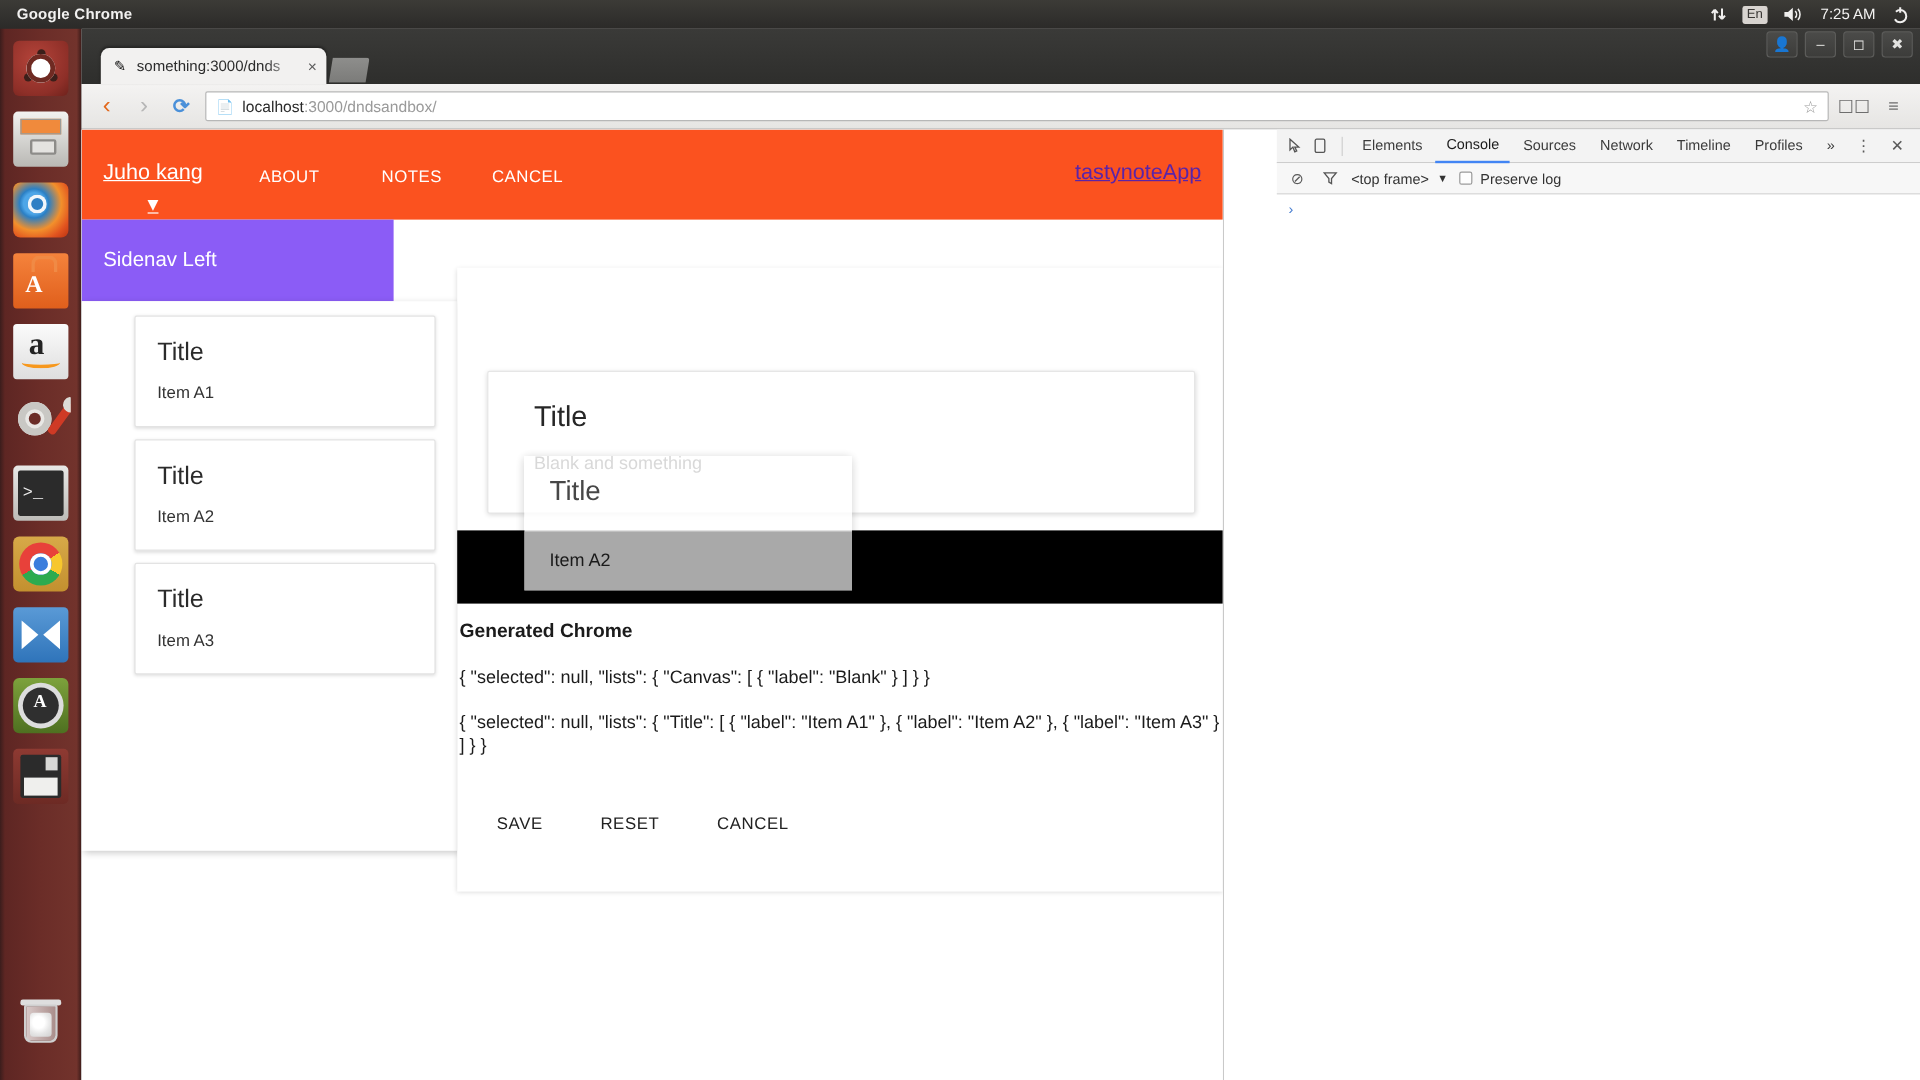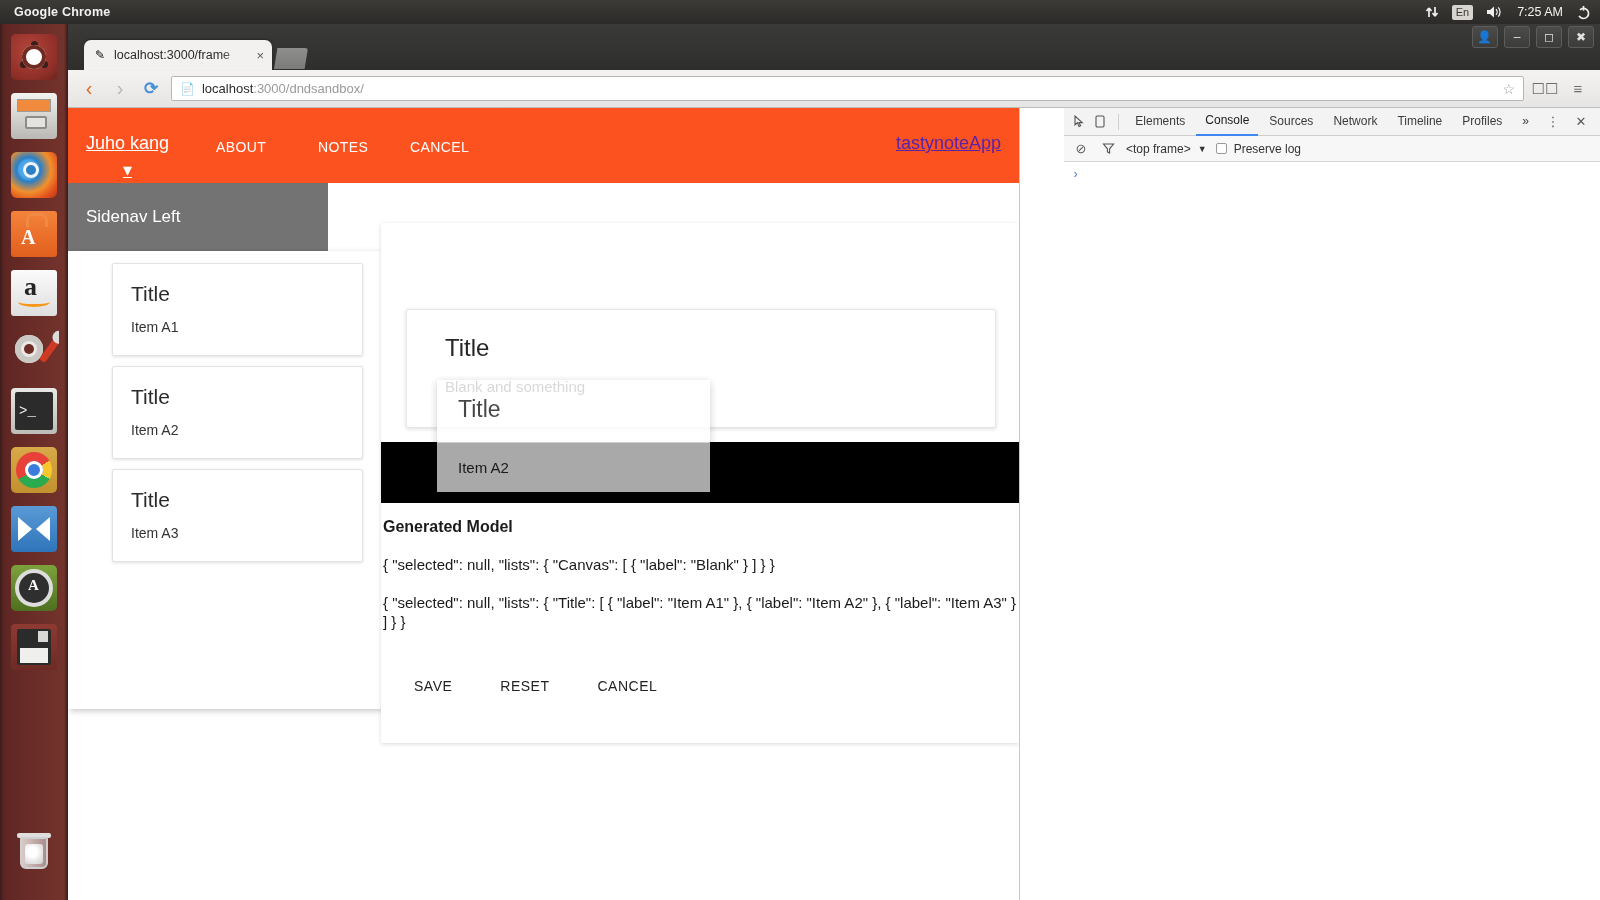--- a/index.html
+++ b/index.html
@@ -174,21 +174,21 @@
     position: absolute; top: 31px; color: #fff; font-size: 14px; letter-spacing: .4px;
   }
   #topnav .nav-link.n1 { left: 148px; }
   #topnav .nav-link.n2 { left: 250px; }
   #topnav .nav-link.n3 { left: 342px; }
   #topnav .app-link {
     position: absolute; right: 18px; top: 25px; color: #5b24a8; font-size: 18px; text-decoration: underline;
   }
   #sidenav-head {
     position: absolute; left: 0; top: 75px; width: 260px; height: 68px;
-    background: #737373; color: #fff; font-size: 17px;
+    background: #8b5cf6; color: #fff; font-size: 17px;
     display: flex; align-items: center; padding-left: 18px;
   }
   #sidenav-panel {
     position: absolute; left: 0; top: 143px; width: 313px; height: 458px;
     background: #fff; box-shadow: 2px 2px 6px rgba(0,0,0,.22);
   }
   .mini-card {
     margin: 0 18px 10px 44px; background: #fff; border: 1px solid #e3e3e3; border-radius: 2px;
     box-shadow: 0 1px 3px rgba(0,0,0,.12);
   }
@@ -354,21 +354,21 @@
     </div>
   </div>
 </div>
 
 <div id="chrome-window">
 
   <div id="chrome-titlebar">
     <div class="tabstrip">
       <div class="tab">
         <span class="fav">✎</span>
-        <span class="tab-title">localhost:3000/frame</span>
+        <span class="tab-title">something:3000/dnds</span>
         <span class="tab-close">×</span>
       </div>
       <div class="newtab"></div>
     </div>
     <div class="win-buttons">
       <div class="win-btn">👤</div>
       <div class="win-btn">–</div>
       <div class="win-btn">◻</div>
       <div class="win-btn">✖</div>
     </div>
@@ -421,21 +421,21 @@
 
       <div id="content">
         <div id="canvas-card">
           <div class="cc-title">Title</div>
           <div class="cc-body">Blank and something</div>
         </div>
 
         <div id="black-bar"></div>
 
         <div id="model-section">
-          <h3>Generated Model</h3>
+          <h3>Generated Chrome</h3>
           <div class="model-line">{ "selected": null, "lists": { "Canvas": [ { "label": "Blank" } ] } }</div>
           <div class="model-line">{ "selected": null, "lists": { "Title": [ { "label": "Item A1" }, { "label": "Item A2" }, { "label": "Item A3" } ] } }</div>
         </div>
 
         <div id="action-row">
           <div class="act-btn">SAVE</div>
           <div class="act-btn">RESET</div>
           <div class="act-btn">CANCEL</div>
         </div>
       </div>

